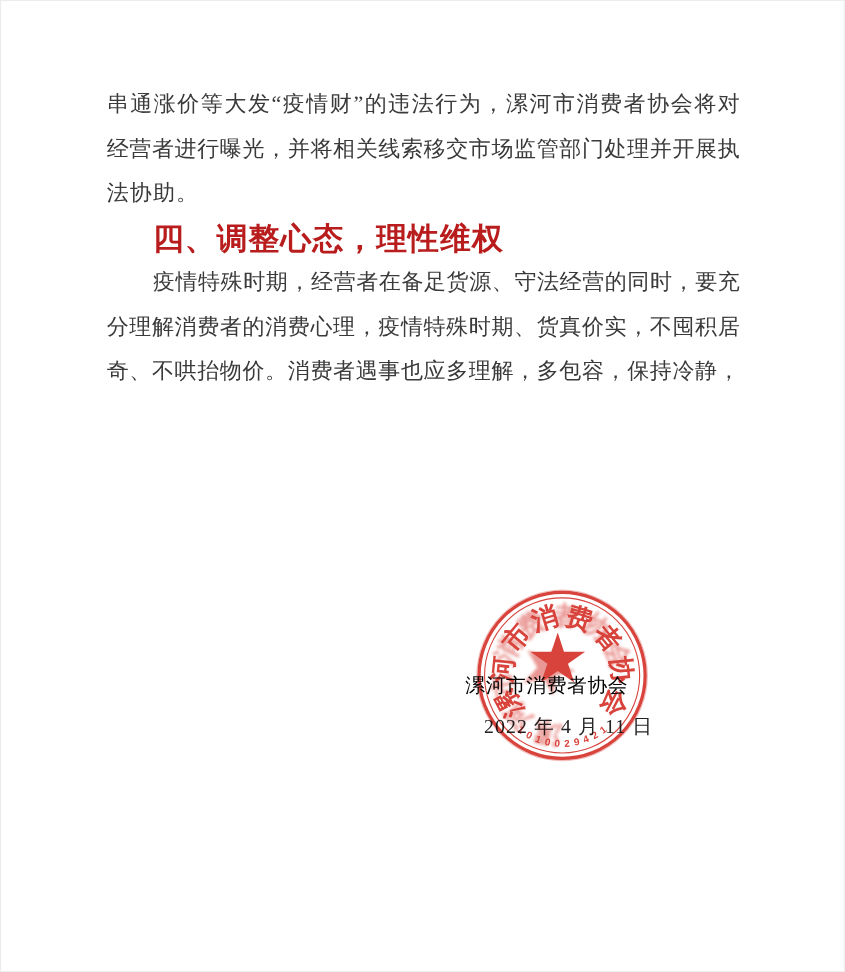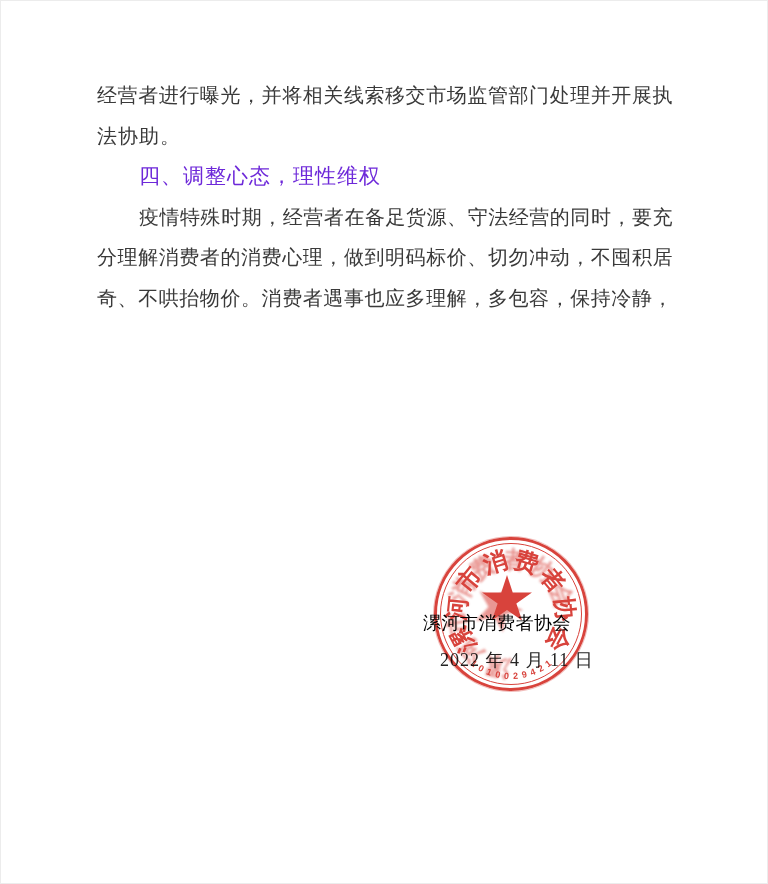--- a/index.html
+++ b/index.html
@@ -29,23 +29,23 @@
     text-align-last: justify;
   }
   .line.end {
     text-align: left;
     text-align-last: left;
     letter-spacing: 1px;
   }
   .line.indent { text-indent: 42px; }
   .line.heading {
     font-family: "Liberation Sans", "DejaVu Sans", sans-serif;
-    font-weight: normal;
-    font-size: 21px;
-    color: #6d28d9;
+    font-weight: bold;
+    font-size: 28px;
+    color: #b91c1c;
     text-align: left;
     text-align-last: left;
     text-indent: 42px;
     letter-spacing: 1px;
   }
 
   
   .sig-org {
     position: absolute;
     left: 423px; top: 611px;
@@ -110,25 +110,26 @@
     position: absolute; inset: 0;
     transform: rotate(-48deg);
     filter: blur(1.3px);
     opacity: 0.55;
   }
 </style>
 </head>
 <body>
 
 <div class="text-block">
+  <div class="line">串通涨价等大发“疫情财”的违法行为，漯河市消费者协会将对</div>
   <div class="line">经营者进行曝光，并将相关线索移交市场监管部门处理并开展执</div>
   <div class="line end">法协助。</div>
   <div class="line heading">四、调整心态，理性维权</div>
   <div class="line indent">疫情特殊时期，经营者在备足货源、守法经营的同时，要充</div>
-  <div class="line">分理解消费者的消费心理，做到明码标价、切勿冲动，不囤积居</div>
+  <div class="line">分理解消费者的消费心理，疫情特殊时期、货真价实，不囤积居</div>
   <div class="line">奇、不哄抬物价。消费者遇事也应多理解，多包容，保持冷静，</div>
 </div>
 
 <div class="sig-org">漯河市消费者协会</div>
 <div class="sig-date">2022 年 4 月 11 日</div>
 
 <div class="seal">
   <div class="ghost">
     <div class="char-layer" id="seal-ring-ghost">
         <span class="seal-char" style="transform: translate(-50%, -50%) rotate(-118deg) translateY(-54px);">漯</span>

